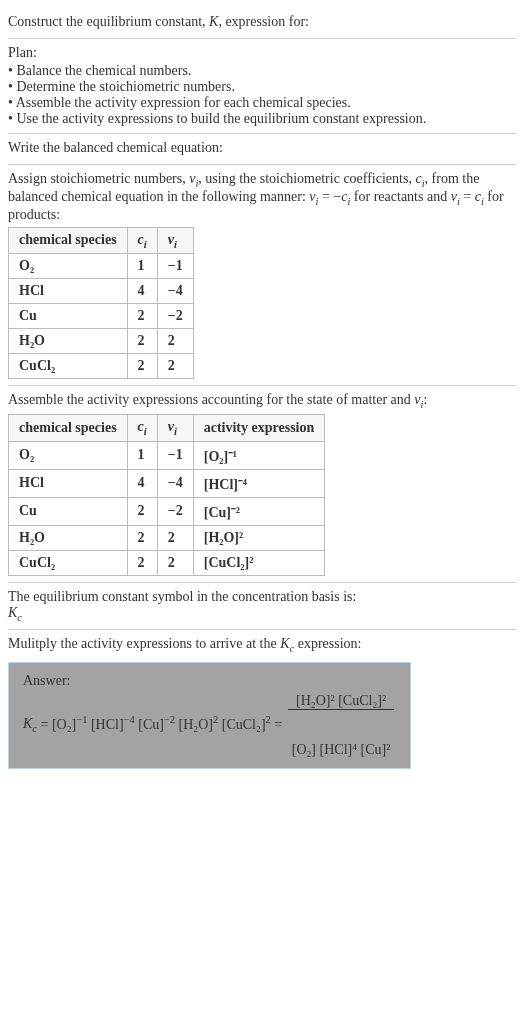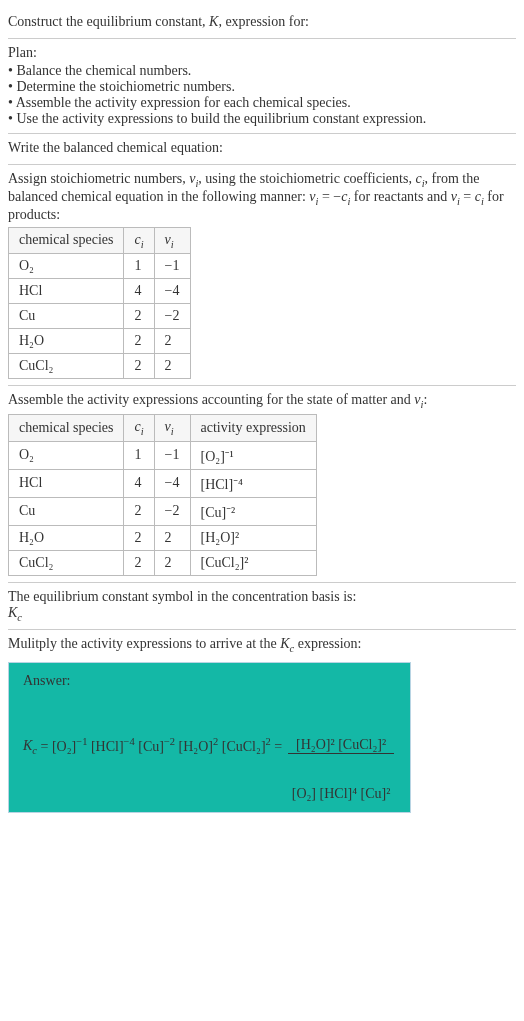--- a/index.html
+++ b/index.html
@@ -21,40 +21,40 @@
     margin: 0 0 2px 0;
   }
   table {
     border-collapse: collapse;
     margin-top: 4px;
   }
   th, td {
     border: 1px solid #bbb;
     padding: 4px 10px;
     text-align: left;
-    font-weight: normal;
+    font-weight: bold;
   }
   th { background: #f6f6f6; }
   .answer-box {
-    background: #14b8a6;
+    background: #a3a3a3;
     border: 1px solid #b8d4e3;
     padding: 10px 14px;
     margin-top: 6px;
     display: inline-block;
   }
   .answer-label { margin-bottom: 4px; }
   sub, sup { font-size: 0.75em; }
   .ital { font-style: italic; }
   .frac {
     display: inline-block;
     vertical-align: middle;
     text-align: center;
     margin: 0 2px;
   }
-  .frac .num { display: block; border-bottom: 1px solid #333; padding: 0 4px; margin-top: 44px; }
+  .frac .num { display: block; border-bottom: 1px solid #333; padding: 0 4px; }
   .frac .den { display: block; padding: 0 4px; margin-top: 32px; }
   .eqline { white-space: nowrap; }
 </style>
 </head>
 <body>
 
 <div class="section">
   <div class="title-line">
     Construct the equilibrium constant, <span class="ital">K</span>, expression for:
   </div>

